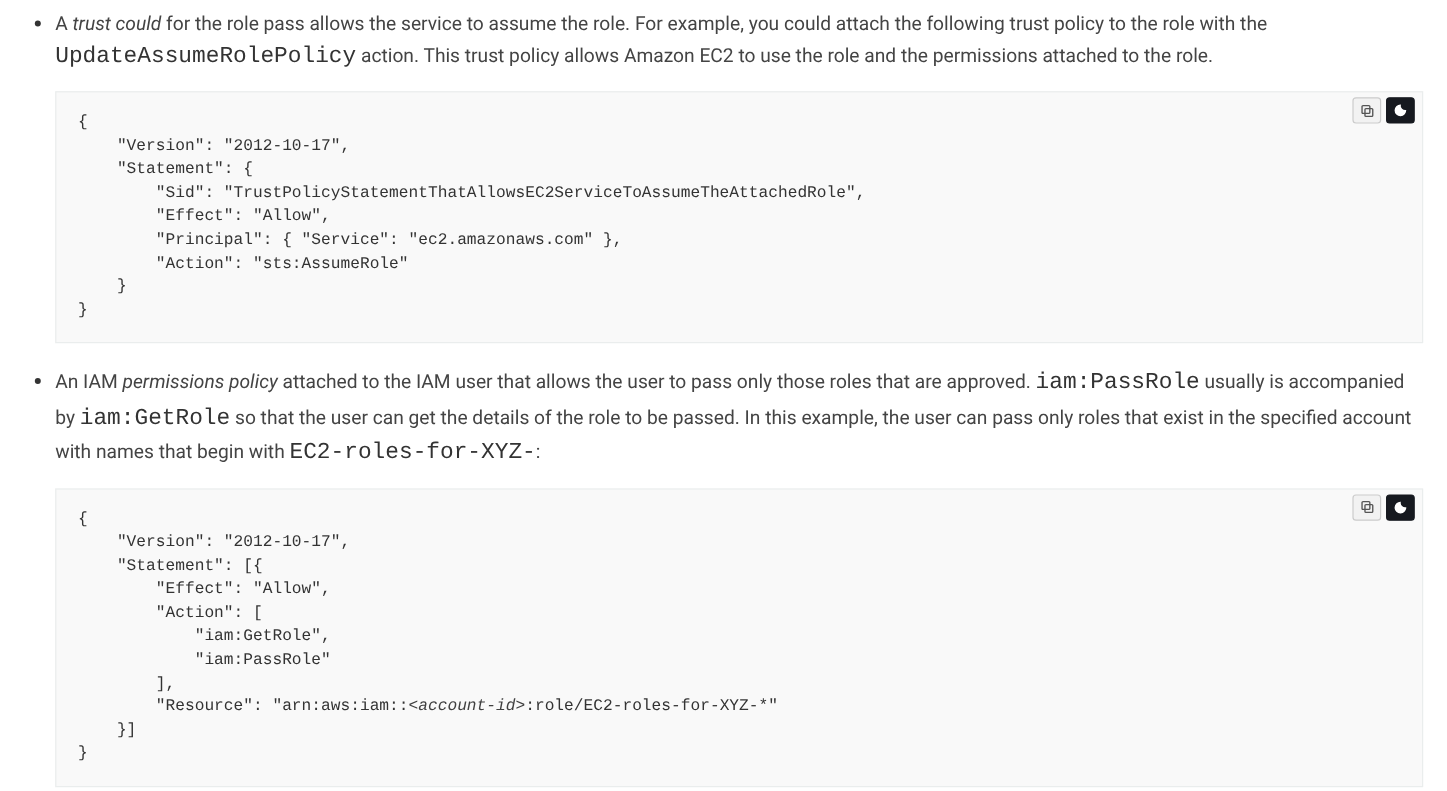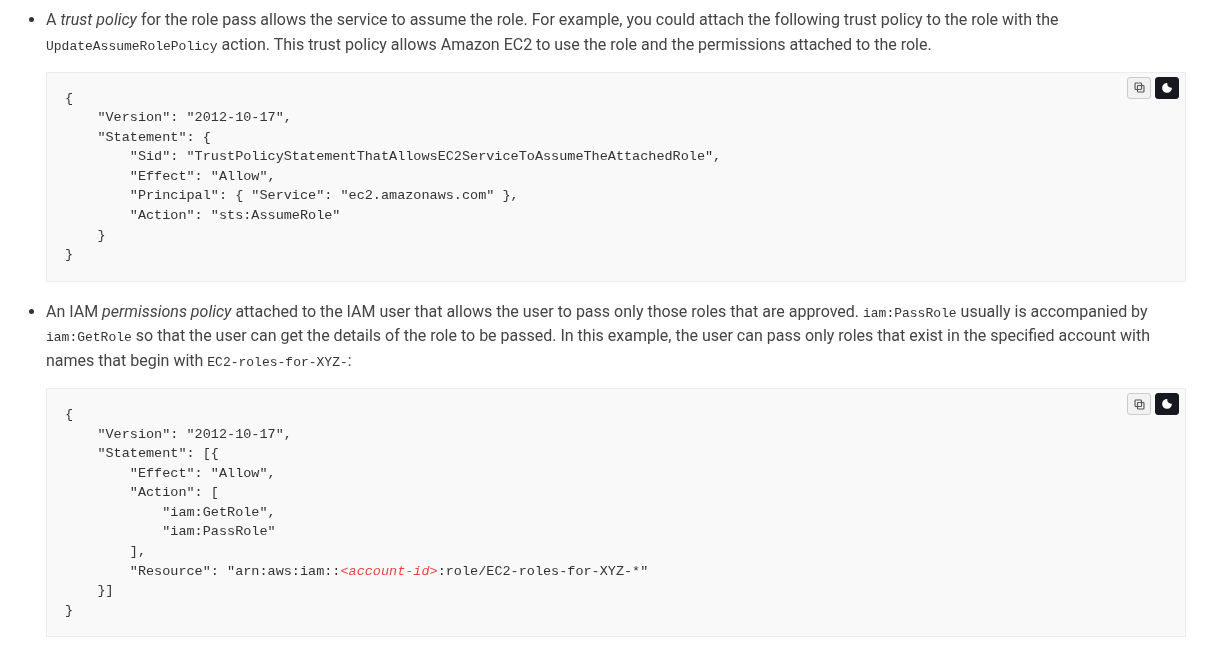--- a/index.html
+++ b/index.html
@@ -25,21 +25,21 @@
   }
   .body-text {
     line-height: 1.55;
     color: #444;
   }
   .body-text em {
     font-style: italic;
   }
   .inline-code {
     font-family: Consolas, "Liberation Mono", Menlo, Courier, monospace;
-    font-size: 13px;
+    font-size: 19px;
     color: #333;
   }
   .code-block-wrap {
     position: relative;
     margin: 14px 0 18px 0;
     border: 1px solid #eaeded;
     background: #f9f9f9;
   }
   .code-toolbar {
     position: absolute;
@@ -69,33 +69,33 @@
     margin: 0;
     padding: 16px 18px 16px 18px;
     font-family: Consolas, "Liberation Mono", Menlo, Courier, monospace;
     font-size: 13.5px;
     line-height: 1.45;
     color: #333;
     white-space: pre;
     overflow-x: auto;
   }
   .replaceable {
-    color: #ef4444;
+    color: #404040;
     font-style: italic;
   }
 </style>
 </head>
 <body>
 
 <div class="page">
   <ul class="doc-list">
 
     <li>
       <span class="body-text">
-        <span>A </span><em>trust policy</em><span> for the role pass allows the service to assume the role. For example, you could attach the following trust policy to the role with the </span><span class="inline-code">UpdateAssumeRolePolicy</span><span> action. This trust policy allows Amazon EC2 to use the role and the permissions attached to the role.</span>
+        <span>A </span><em>trust could</em><span> for the role pass allows the service to assume the role. For example, you could attach the following trust policy to the role with the </span><span class="inline-code">UpdateAssumeRolePolicy</span><span> action. This trust policy allows Amazon EC2 to use the role and the permissions attached to the role.</span>
       </span>
 
       
       <div class="code-block-wrap">
         <div class="code-toolbar">
           <div class="tool-btn" title="Copy">
             <svg width="13" height="13" viewBox="0 0 16 16" fill="none" stroke="#555" stroke-width="1.4">
               <rect x="5.5" y="5.5" width="8" height="8" rx="1"></rect>
               <rect x="2.5" y="2.5" width="8" height="8" rx="1"></rect>
             </svg>

